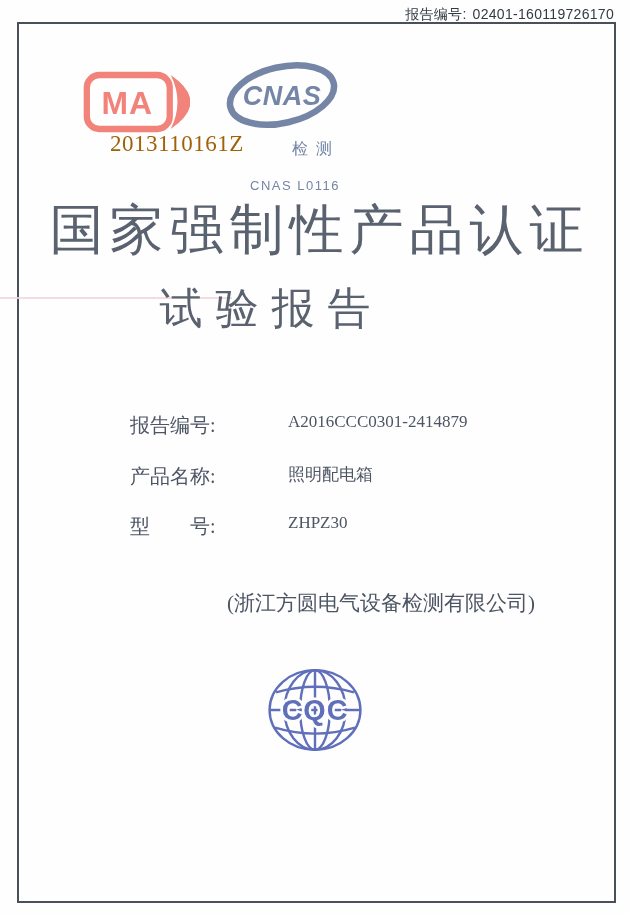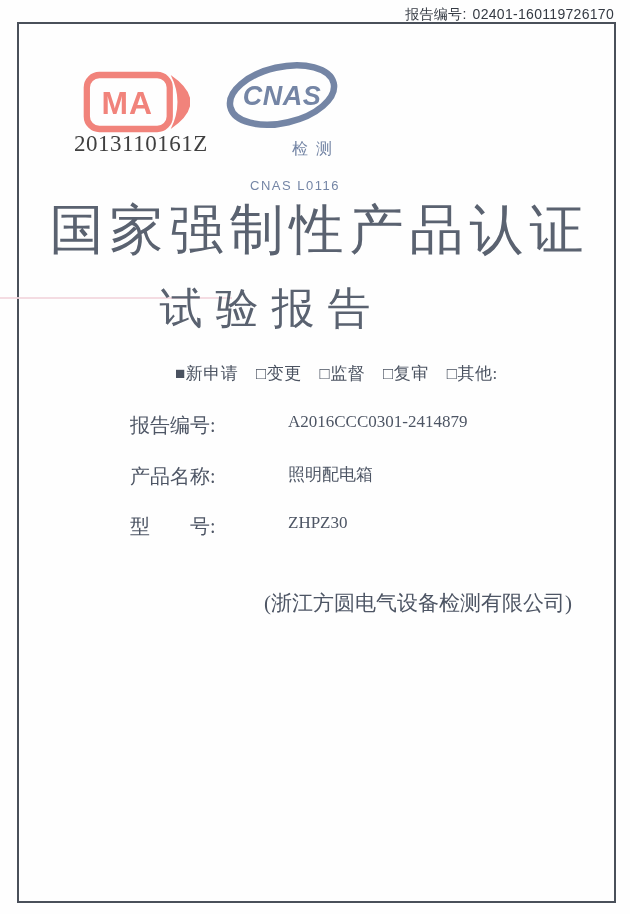--- a/index.html
+++ b/index.html
@@ -72,55 +72,62 @@
 
   <div class="scan-line"></div>
 
   <div class="cma-wrap">
     <svg width="108" height="64" viewBox="0 0 112 66">
       <rect x="5" y="5" width="86" height="56" rx="13" ry="13" fill="none" stroke="#f1837b" stroke-width="6.5"></rect>
       <path d="M 92,5 Q 133,33 92,61 Q 106,33 92,5 Z" fill="#f1837b"></path>
       <text x="47" y="45" text-anchor="middle" font-size="33" font-weight="bold" fill="#f1837b" letter-spacing="1">MA</text>
     </svg>
   </div>
-  <div class="cma-num" style="color: #404040;">2013110161Z</div>
+  <div class="cma-num" style="color: #a16207; margin-left: 36px;">2013110161Z</div>
 
   <div class="cnas-wrap">
     <svg width="116" height="74" viewBox="0 0 116 74">
       <g transform="rotate(-13 58 37)">
         <ellipse cx="58" cy="37" rx="53" ry="28" fill="none" stroke="#7485a5" stroke-width="6.5"></ellipse>
       </g>
       <text x="58" y="47" text-anchor="middle" font-size="27" font-weight="bold" font-style="italic" fill="#7485a5" stroke="#fefefe" stroke-width="4" paint-order="stroke" letter-spacing="0.5">CNAS</text>
     </svg>
     <div class="cnas-sub1" style="color: rgb(116, 133, 165);">检测</div>
     <div class="cnas-sub2" style="color: rgb(116, 133, 165);">CNAS L0116</div>
   </div>
 
   <div class="title1">国家强制性产品认证</div>
   <div class="title2">试验报告</div>
 
-  <div class="cbrow">
-    <span>■新申请</span>
-    <span>□变更</span>
-    <span>□监督</span>
-    <span>□复审</span>
-    <span>□其他:</span>
-  </div>
 
   <div class="field f-appno" style="color: rgb(77, 85, 100);">
     <span class="flabel">报告编号:</span>
     <span class="fvalue">A2016CCC0301-2414879</span>
   </div>
 
   <div class="field f-product" style="color: rgb(77, 85, 100);">
     <span class="flabel">产品名称:</span>
     <span class="fvalue">照明配电箱</span>
   </div>
 
   <div class="field f-model" style="color: rgb(77, 85, 100);">
     <span class="flabel">型　　号:</span>
     <span class="fvalue">ZHPZ30</span>
   </div>
 
-  <div class="agency-line2" style="color: rgb(77, 85, 100); margin-left: 37px;">(浙江方圆电气设备检测有限公司)</div>
+  <div class="agency-line2" style="color: rgb(77, 85, 100);">(浙江方圆电气设备检测有限公司)</div>
 
+  <div class="cqc-wrap">
+    <svg width="102" height="96" viewBox="0 0 110 96">
+      <g stroke="#5f6fba" fill="none" stroke-width="2.6">
+        <ellipse cx="55" cy="48" rx="49" ry="43"></ellipse>
+        <ellipse cx="55" cy="48" rx="33" ry="43"></ellipse>
+        <ellipse cx="55" cy="48" rx="16" ry="43"></ellipse>
+        <line x1="55" y1="5" x2="55" y2="91"></line>
+        <line x1="6" y1="48" x2="104" y2="48"></line>
+        <path d="M 13,29 Q 55,17 97,29"></path>
+        <path d="M 12,67 Q 55,80 98,67"></path>
+      </g>
+      <text x="55" y="59" text-anchor="middle" font-size="31" font-weight="bold" fill="#5f6fba" stroke="#fefefe" stroke-width="5.5" paint-order="stroke" letter-spacing="1">CQC</text>
+    </svg>
+  </div>
 
 </div>
 
 </body></html>

